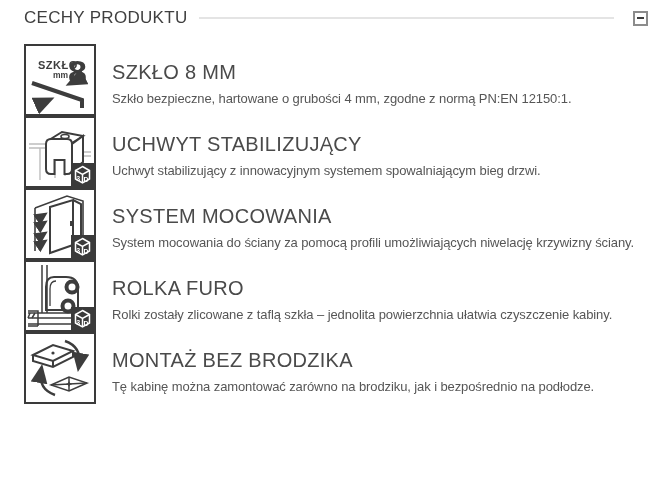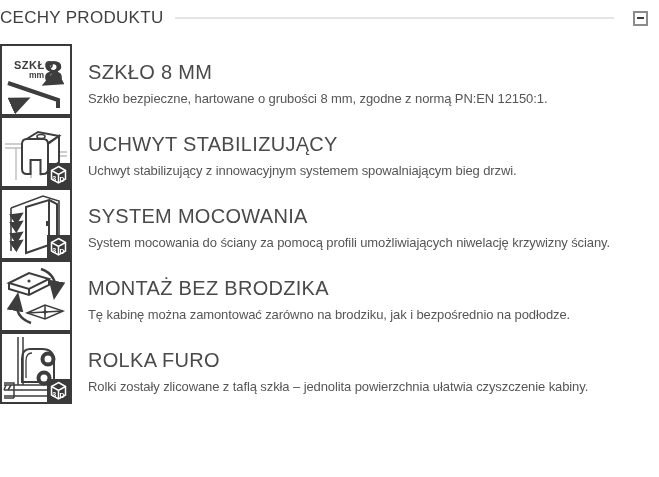--- a/index.html
+++ b/index.html
@@ -1,18 +1,18 @@
 <!DOCTYPE html>
 <html><head>
 <meta charset="utf-8">
 <style>
   * { box-sizing: border-box; margin: 0; padding: 0; }
   html, body { width: 659px; height: 477px; background: #ffffff; overflow: hidden; }
   body { font-family: "Liberation Sans", "DejaVu Sans", sans-serif; }
-  .page { padding: 6px 8px 0 0; width: 659px; }
+  .page { padding: 6px 8px 0 24px; width: 659px; }
 
   
   .header { display: flex; align-items: center; height: 24px; }
   .header-title { font-size: 17px; color: #3f3f3f; letter-spacing: 0.3px; white-space: nowrap; font-weight: 400; }
   .header-line { flex: 1; border-top: 2px solid #e4e4e4; margin-left: 11px; }
   .collapse-btn { width: 15px; height: 15px; border: 2px solid #8c8c8c; background: #fff; display: flex; align-items: center; justify-content: center; margin-left: 19px; margin-right: 3px; cursor: pointer; flex: 0 0 auto; }
   .collapse-minus { width: 7px; height: 2px; background: #3d3d3d; }
 
   
   .features { margin-top: 14px; display: flex; flex-direction: column; }
@@ -51,21 +51,21 @@
           <text x="12" y="23" font-size="11" font-weight="700" letter-spacing="0.5" fill="#3d3d3d">SZKŁO</text>
           <text x="27" y="32" font-size="8.5" font-weight="700" fill="#3d3d3d">mm</text>
           <text x="42" y="38" font-size="34" font-weight="700" fill="#3d3d3d">8</text>
           <path d="M6 37 L56 54 L56 62" stroke="#3d3d3d" stroke-width="4" fill="none"></path>
           <line x1="53" y1="33" x2="45" y2="37" stroke="#3d3d3d" stroke-width="3" marker-end="url(#ah1)"></line>
           <line x1="14" y1="58" x2="23" y2="54" stroke="#3d3d3d" stroke-width="3" marker-end="url(#ah1)"></line>
         </svg>
       </div>
       <div class="feature-text">
         <div class="feature-title">SZKŁO 8 MM</div>
-        <div class="feature-desc">Szkło bezpieczne, hartowane o grubości 8 mm, zgodne z normą PN:EN 12150:1.</div>
+        <div class="feature-desc">Szkło bezpieczne, hartowane o grubości 4 mm, zgodne z normą PN:EN 12150:1.</div>
       </div>
     </div>
 
     <div class="feature">
       <div class="icon-box">
         <svg viewBox="0 0 68 68" width="68" height="68">
           <g stroke="#bdbdbd" stroke-width="1.4" fill="none">
             <path d="M3 26 L19 26 M3 30 L19 30"></path>
             <path d="M45 34 L65 34 M45 38 L65 38"></path>
             <path d="M14 30 L14 62"></path>
@@ -124,51 +124,20 @@
       </div>
       <div class="feature-text">
         <div class="feature-title">SYSTEM MOCOWANIA</div>
         <div class="feature-desc">System mocowania do ściany za pomocą profili umożliwiających niwelację krzywizny ściany.</div>
       </div>
     </div>
 
     <div class="feature">
       <div class="icon-box">
         <svg viewBox="0 0 68 68" width="68" height="68">
-          <defs>
-            <marker id="ah5" markerWidth="9" markerHeight="9" refX="5" refY="3.5" orient="auto">
-              <path d="M0 0 L8 3.5 L0 7 Z" fill="#3d3d3d"></path>
-            </marker>
-          </defs>
-          <g stroke="#3d3d3d" stroke-width="2" fill="none">
-            <path d="M7 21 L27 11 L47 17 L27 27 Z"></path>
-            <path d="M7 21 L7 27 L27 33 L47 23 L47 17"></path>
-            <path d="M27 27 L27 33"></path>
-          </g>
-          <circle cx="27" cy="19" r="1.6" fill="#3d3d3d"></circle>
-          <g stroke="#3d3d3d" stroke-width="1.5" fill="none">
-            <path d="M25 51 L43 43 L61 49 L43 57 Z"></path>
-            <path d="M25 51 L43 50 M43 43 L43 50 M61 49 L43 50 M43 57 L43 50"></path>
-            <path d="M40.5 50 L45.5 50 M43 47.8 L43 52.2"></path>
-          </g>
-          <g stroke="#3d3d3d" stroke-width="2.4" fill="none">
-            <path d="M39 7 Q56 13 53 31" marker-end="url(#ah5)"></path>
-            <path d="M29 61 Q12 55 15 37" marker-end="url(#ah5)"></path>
-          </g>
-        </svg>
-      </div>
-      <div class="feature-text">
-        <div class="feature-title">MONTAŻ BEZ BRODZIKA</div>
-        <div class="feature-desc">Tę kabinę można zamontować zarówno na brodziku, jak i bezpośrednio na podłodze.</div>
-      </div>
-    </div>
-
-    <div class="feature">
-      <div class="icon-box">
-        <svg viewBox="0 0 68 68" width="68" height="68">
           <g stroke="#3d3d3d" stroke-width="1.5" fill="none">
             <path d="M16 3 L16 51 M21 3 L21 51"></path>
           </g>
           <g stroke="#3d3d3d" stroke-width="2" fill="none">
             <path d="M28 15 Q20 15 20 25 L20 48 L52 48 L52 27 Q52 15 40 15 Z"></path>
             <path d="M30 19 Q24 19 24 27 L24 44" stroke-width="1.3"></path>
           </g>
           <circle cx="46" cy="25" r="5.5" fill="#fff" stroke="#3d3d3d" stroke-width="4"></circle>
           <circle cx="42" cy="44" r="5.5" fill="#fff" stroke="#3d3d3d" stroke-width="4"></circle>
           <g stroke="#3d3d3d" stroke-width="1.5" fill="none">
@@ -184,14 +153,45 @@
             <text x="12.6" y="18.5" font-size="7" font-weight="700" fill="#fff">D</text>
           </g>
         </svg>
       </div>
       <div class="feature-text">
         <div class="feature-title">ROLKA FURO</div>
         <div class="feature-desc">Rolki zostały zlicowane z taflą szkła – jednolita powierzchnia ułatwia czyszczenie kabiny.</div>
       </div>
     </div>
 
+    <div class="feature">
+      <div class="icon-box">
+        <svg viewBox="0 0 68 68" width="68" height="68">
+          <defs>
+            <marker id="ah5" markerWidth="9" markerHeight="9" refX="5" refY="3.5" orient="auto">
+              <path d="M0 0 L8 3.5 L0 7 Z" fill="#3d3d3d"></path>
+            </marker>
+          </defs>
+          <g stroke="#3d3d3d" stroke-width="2" fill="none">
+            <path d="M7 21 L27 11 L47 17 L27 27 Z"></path>
+            <path d="M7 21 L7 27 L27 33 L47 23 L47 17"></path>
+            <path d="M27 27 L27 33"></path>
+          </g>
+          <circle cx="27" cy="19" r="1.6" fill="#3d3d3d"></circle>
+          <g stroke="#3d3d3d" stroke-width="1.5" fill="none">
+            <path d="M25 51 L43 43 L61 49 L43 57 Z"></path>
+            <path d="M25 51 L43 50 M43 43 L43 50 M61 49 L43 50 M43 57 L43 50"></path>
+            <path d="M40.5 50 L45.5 50 M43 47.8 L43 52.2"></path>
+          </g>
+          <g stroke="#3d3d3d" stroke-width="2.4" fill="none">
+            <path d="M39 7 Q56 13 53 31" marker-end="url(#ah5)"></path>
+            <path d="M29 61 Q12 55 15 37" marker-end="url(#ah5)"></path>
+          </g>
+        </svg>
+      </div>
+      <div class="feature-text">
+        <div class="feature-title">MONTAŻ BEZ BRODZIKA</div>
+        <div class="feature-desc">Tę kabinę można zamontować zarówno na brodziku, jak i bezpośrednio na podłodze.</div>
+      </div>
+    </div>
+
   </div>
 </div>
 
 </body></html>

